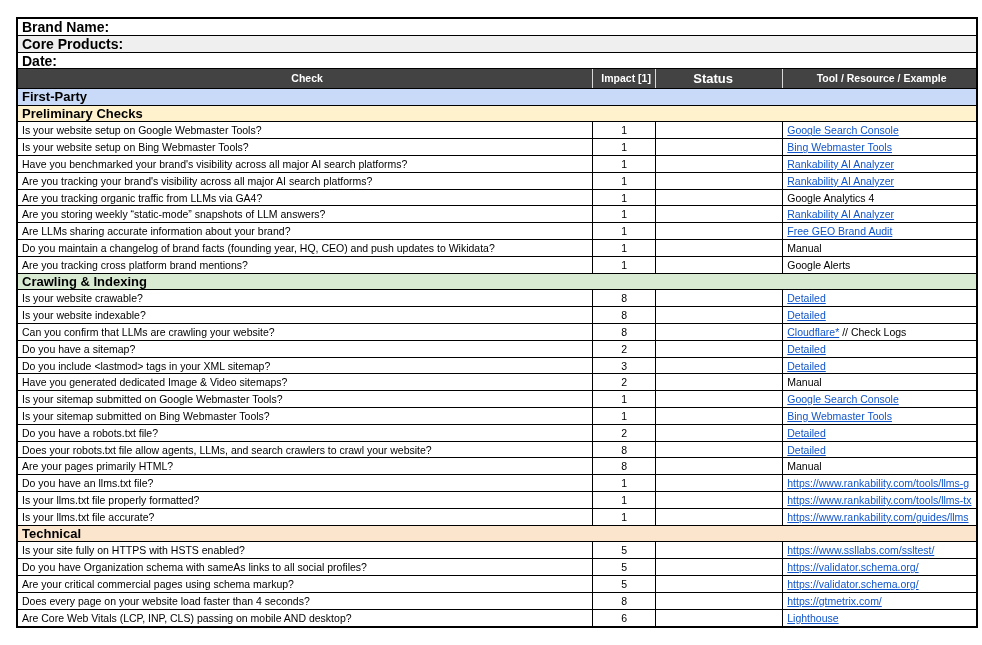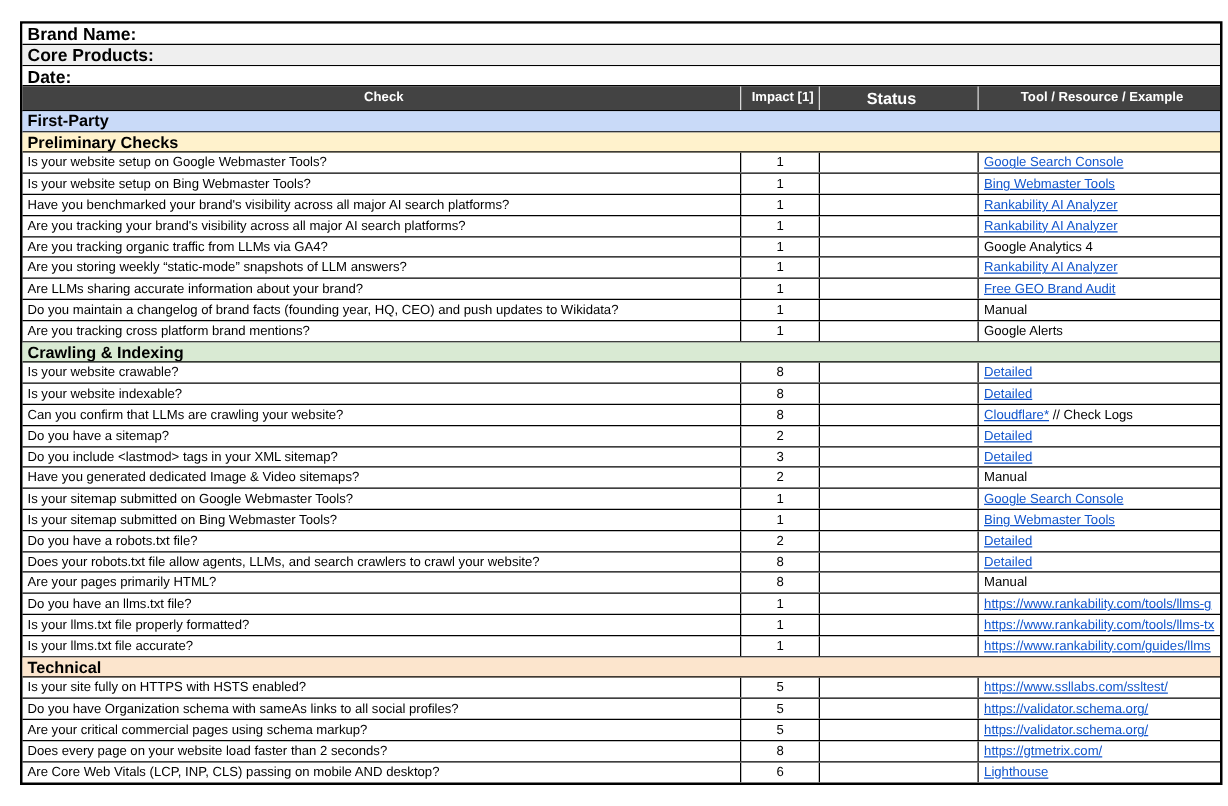--- a/index.html
+++ b/index.html
@@ -220,21 +220,21 @@
       <div class="cell c3"></div>
       <div class="cell c4"><a class="cell-link" style="color: rgb(17, 85, 204);">https://validator.schema.org/</a></div>
     </div>
     <div class="row check-row">
       <div class="cell c1">Are your critical commercial pages using schema markup?</div>
       <div class="cell c2">5</div>
       <div class="cell c3"></div>
       <div class="cell c4"><a class="cell-link" style="color: rgb(17, 85, 204);">https://validator.schema.org/</a></div>
     </div>
     <div class="row check-row">
-      <div class="cell c1">Does every page on your website load faster than 2 seconds?</div>
+      <div class="cell c1">Does every page on your website load faster than 4 seconds?</div>
       <div class="cell c2">8</div>
       <div class="cell c3"></div>
       <div class="cell c4"><a class="cell-link" style="color: rgb(17, 85, 204);">https://gtmetrix.com/</a></div>
     </div>
     <div class="row check-row">
       <div class="cell c1">Are Core Web Vitals (LCP, INP, CLS) passing on mobile AND desktop?</div>
       <div class="cell c2">6</div>
       <div class="cell c3"></div>
       <div class="cell c4"><a class="cell-link" style="color: rgb(17, 85, 204);">Lighthouse</a></div>
     </div>

